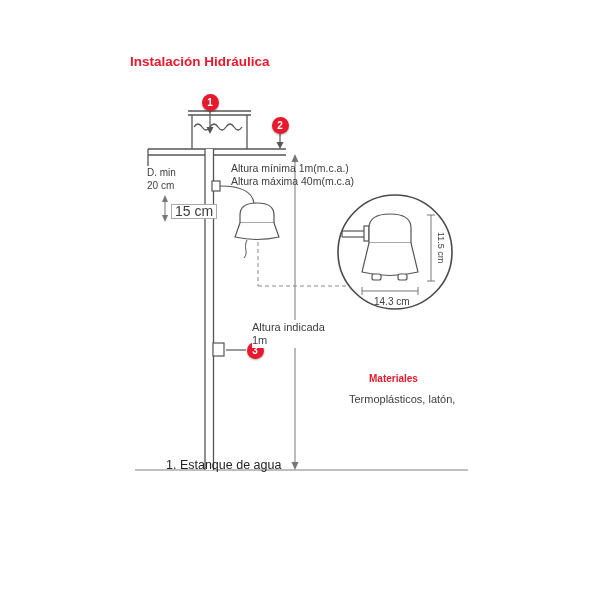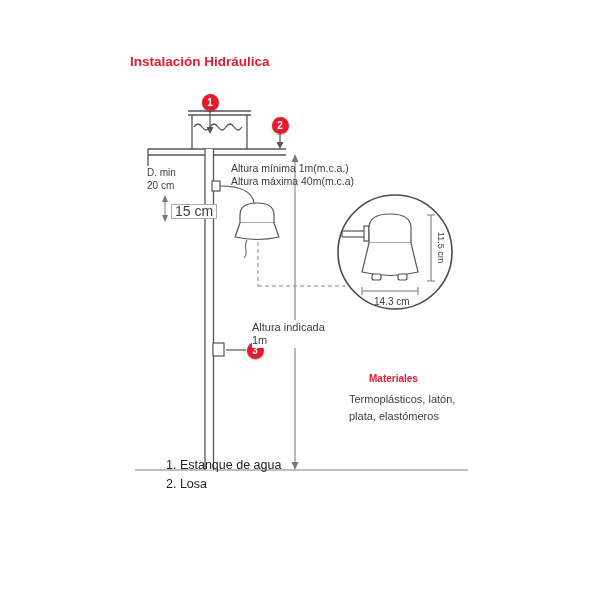--- a/index.html
+++ b/index.html
@@ -135,21 +135,19 @@
     <div>Altura indicada</div>
     <div>1m</div>
   </div>
 
   <div class="lbl rot" style="left:446px;top:232px;font-size:9px">11.5 cm</div>
   <div class="lbl" style="left:374px;top:296px;font-size:10px">14.3 cm</div>
 
   <div class="materials-heading" style="left:349px;top:373px">Materiales</div>
   <div class="lbl" style="left:349px;top:391px;font-size:11px;line-height:17px">
     <div>Termoplásticos, latón,</div>
-    <div>plata, elastómeros</div>
   </div>
 
   <div class="lbl" style="left:166px;top:456px;font-size:12.5px;line-height:18.5px;color:#222222">
     <div>1. Estanque de agua</div>
-    <div>2. Losa</div>
   </div>
 
 </div>
 
 </body></html>

